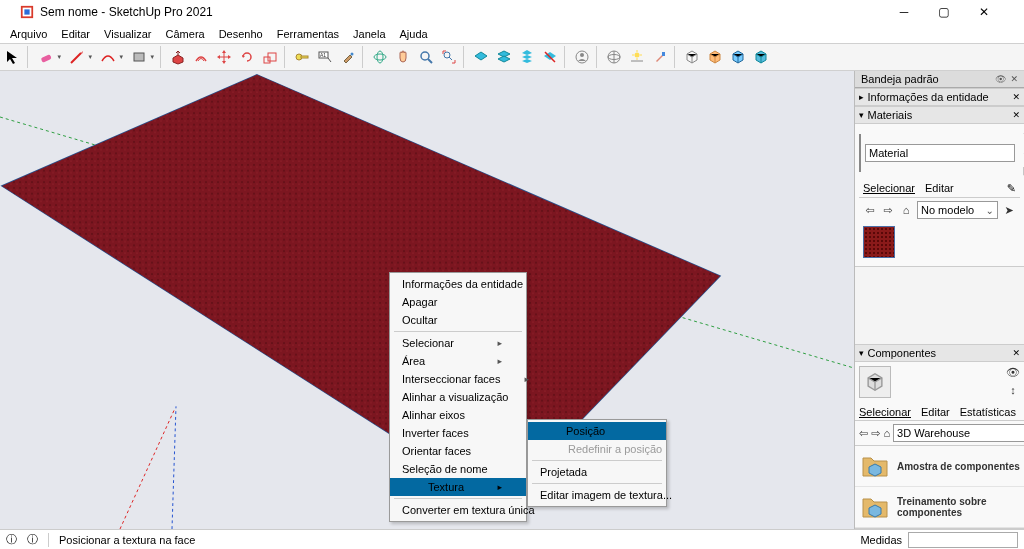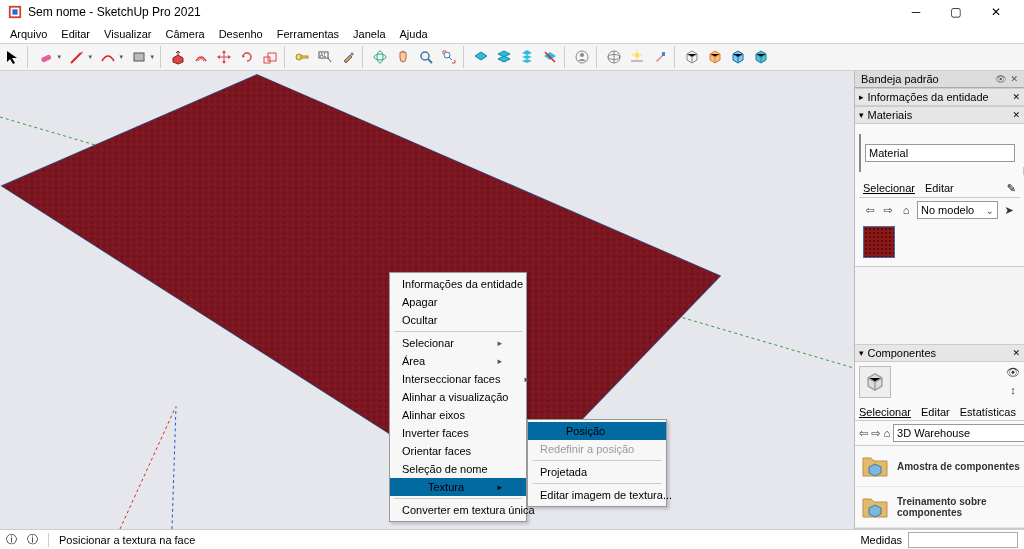--- a/index.html
+++ b/index.html
@@ -1,17 +1,17 @@
 <!DOCTYPE html>
 <html><head>
 <meta charset="utf-8">
 <style>
   * { box-sizing: border-box; font-family: "Segoe UI", Tahoma, sans-serif; }
   body { margin: 0; width: 1024px; height: 549px; overflow: hidden; background: #fff; display: flex; flex-direction: column; font-size: 11px; color: #000; }
-  .titlebar { height: 24px; display: flex; align-items: center; padding: 0 8px; background: #fff; border-bottom: 0; }
+  .titlebar { height: 24px; display: flex; align-items: center; padding: 0 20px; background: #fff; border-bottom: 0; }
   .titlebar .icon { width: 14px; height: 14px; margin-right: 6px; }
   .titlebar .title { flex: 1; font-size: 12px; }
   .win-btns { display: flex; gap: 0; }
   .win-btn { width: 40px; height: 22px; display: flex; align-items: center; justify-content: center; font-size: 12px; }
   .menubar { height: 19px; display: flex; align-items: center; padding: 0 4px; gap: 2px; font-size: 11px; }
   .menubar span { padding: 1px 6px; }
   .toolbar { height: 28px; display: flex; align-items: center; padding: 2px 2px; gap: 1px; border-top: 1px solid #d0d0d0; border-bottom: 1px solid #d0d0d0; background: #f5f5f5; }
   .tb { width: 22px; height: 22px; display: flex; align-items: center; justify-content: center; border: 1px solid transparent; }
   .tb svg { width: 16px; height: 16px; }
   .tb.dd { width: 30px; justify-content: flex-start; padding-left: 3px; position: relative; }
@@ -48,21 +48,21 @@
   .search-in { flex: 1; height: 18px; border: 1px solid #999; font-size: 11px; padding: 0 3px; background: #fff; }
   .statusbar { height: 20px; background: #fff; border-top: 1px solid #ccc; display: flex; align-items: center; padding: 0 6px; font-size: 11px; gap: 10px; }
   .statusbar .rhs { margin-left: auto; display: flex; align-items: center; gap: 6px; }
   .meas-box { width: 110px; height: 16px; border: 1px solid #aaa; background: #fff; }
   
   .ctx { position: absolute; background: #f7f7f7; border: 1px solid #9a9a9a; box-shadow: 2px 2px 3px rgba(0,0,0,.2); font-size: 11px; padding: 2px 0; }
   .ctx-item { padding: 3px 24px 3px 12px; white-space: nowrap; display: flex; justify-content: space-between; align-items: center; gap: 24px; }
   .ctx-item.has-sub::after { content: "▸"; font-size: 9px; color: #555; }
   .ctx-item.hl { background: #0369a1; padding-left: 38px; }
   .ctx-item.hl.has-sub::after { color: #000; }
-  .ctx-item.dis { color: #9a9a9a; }
+  .ctx-item.dis { color: #9a9a9a; margin-left: 28px; }
   .ctx-sep { height: 1px; background: #ccc; margin: 2px 4px; }
   .spacer { flex: 1; }
 </style>
 </head>
 <body>
 
 <div class="titlebar">
   <span class="icon">
     <svg viewBox="0 0 16 16">
         <rect x="1" y="1" width="14" height="14" fill="#d93a2b"></rect>

